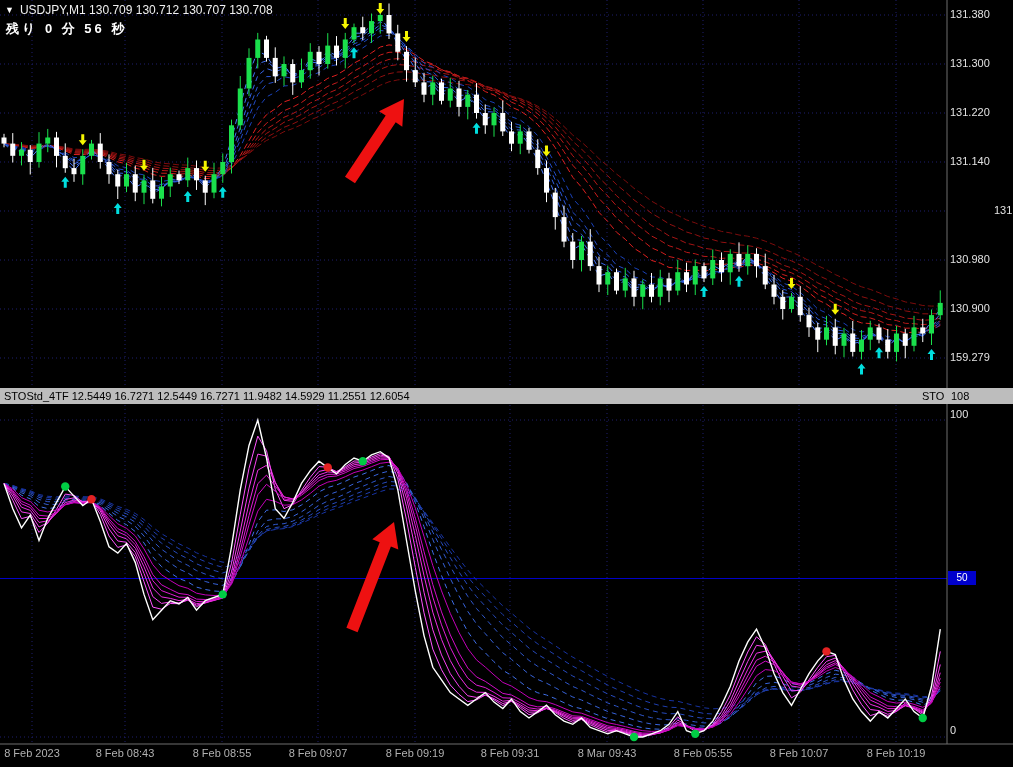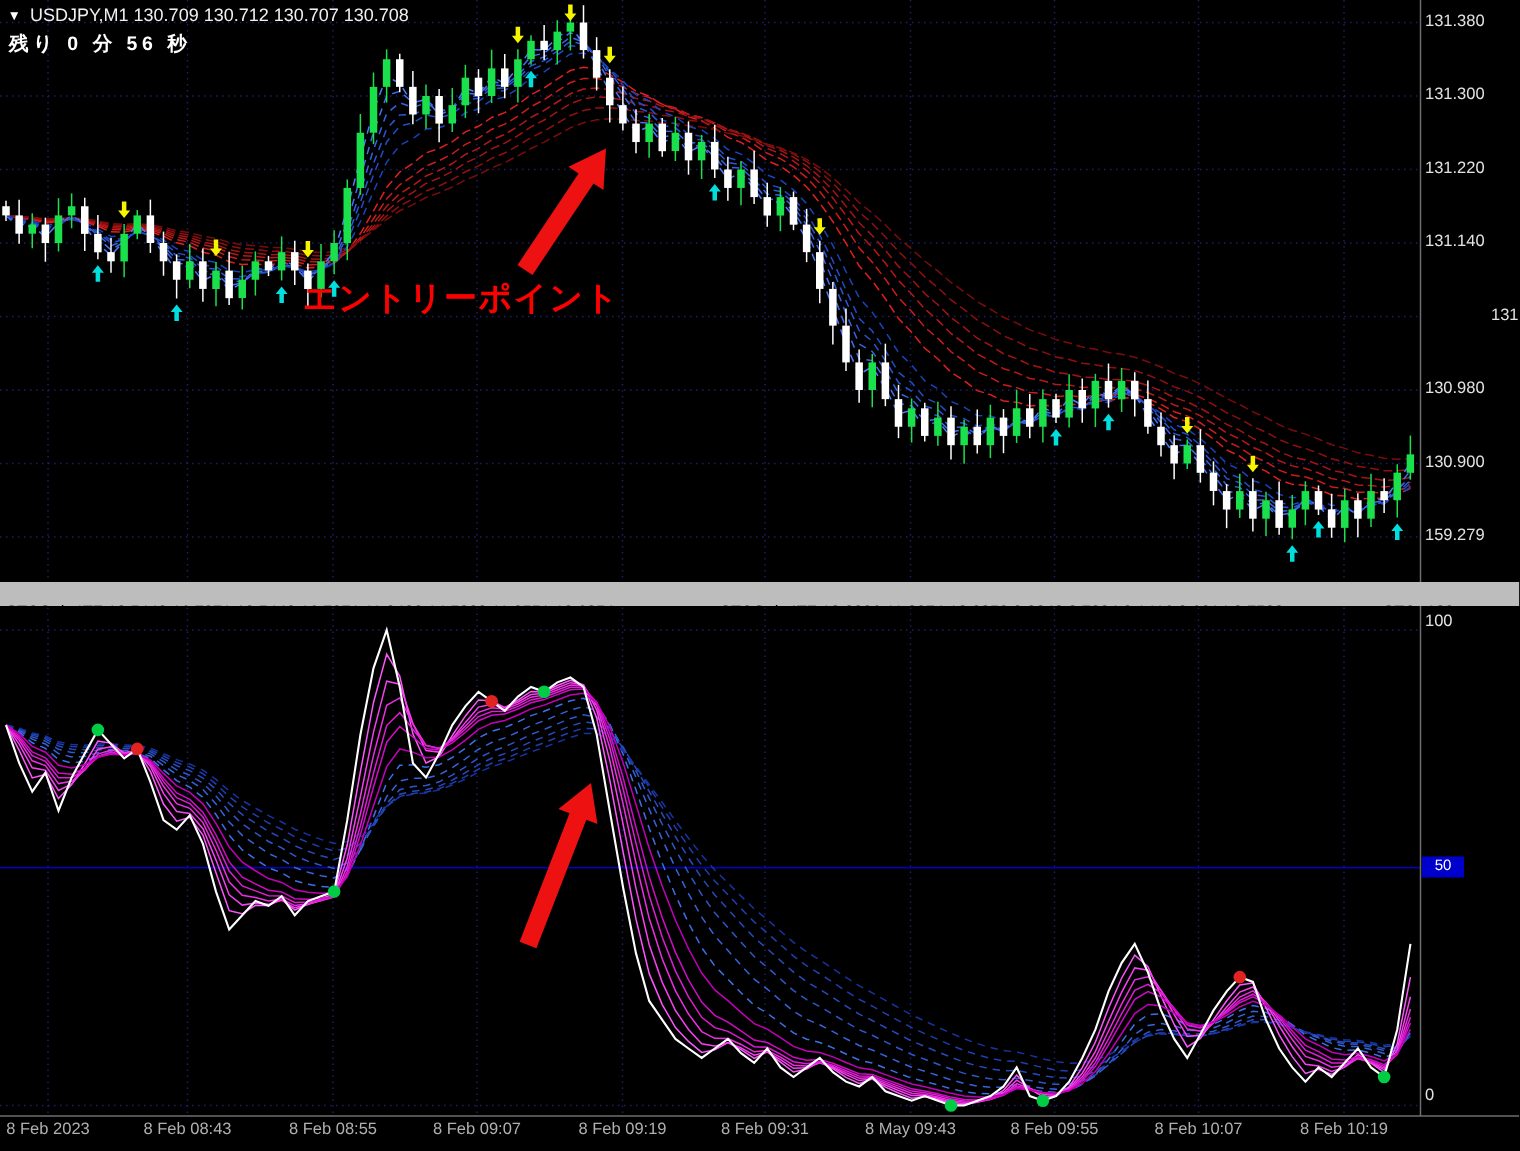--- a/index.html
+++ b/index.html
@@ -9,21 +9,21 @@
   }
   #chart-svg{position:absolute;left:0;top:0;z-index:1;}
   .overlay{position:absolute;z-index:2;}
   .hdr{left:5px;top:3px;display:flex;align-items:center;gap:6px;color:#f0f0f0;font-size:12px;white-space:nowrap;}
   .hdr .marker{font-size:9px;color:#ffffff;}
   .timer{left:6px;top:20px;color:#ffffff;font-size:13px;font-weight:bold;letter-spacing:3px;white-space:nowrap;}
   .strip{
     left:0;top:388px;width:1013px;height:16px;background:#bdbdbd;color:#000;
     font-size:11px;line-height:16px;white-space:nowrap;
   }
-  .strip span{position:absolute;top:0;margin-top:12px;}
+  .strip span{position:absolute;top:0;}
   .strip .t1{left:4px;}
   .strip .t2{left:480px;}
   .strip .t3{left:922px;}
   .strip .t4{left:951px;}
   #price-scale{left:950px;top:0;width:62px;height:292px;}
   .plabel{position:absolute;left:0;color:#e2e2e2;font-size:11px;white-space:nowrap;}
   #time-axis{left:0;top:747px;width:926px;height:18px;}
   .tlabel{position:absolute;top:0;color:#b0b0b0;font-size:11px;transform:translateX(-50%);white-space:nowrap;}
   .sto-lab{color:#e2e2e2;font-size:11px;}
   .sto-100{left:950px;top:408px;}
@@ -356,25 +356,23 @@
       <line x1="0" y1="744" x2="1013" y2="744" stroke="#6e6e6e"></line>
     </svg>
 
   <div class="overlay hdr">
     <span class="marker">▼</span>
     <span>USDJPY,M1  130.709 130.712 130.707 130.708</span>
   </div>
 
   <div class="overlay timer">残り 0 分 56 秒</div>
 
-  <div class="overlay entry-label">エントリーポイント</div>
 
   <div class="overlay strip">
     <span class="t1">STOStd_4TF 12.5449 16.7271 12.5449 16.7271 11.9482 14.5929 11.2551 12.6054</span>
-    <span class="t2">STOStd_4TF 10.8286 11.0274 10.2058 9.8940 9.7084 9.1416 9.6214 8.7529</span>
     <span class="t3">STO</span>
     <span class="t4">108</span>
   </div>
 
   <div class="overlay" id="price-scale">
       <div class="plabel" style="top: 8px;">131.380</div>
       <div class="plabel" style="top: 57px;">131.300</div>
       <div class="plabel" style="top: 106px;">131.220</div>
       <div class="plabel" style="top: 155px;">131.140</div>
       <div class="plabel" style="top: 204px; margin-left: 44px;">131.060</div>
@@ -387,19 +385,19 @@
   <div class="overlay level-tag">50</div>
   <div class="overlay sto-lab sto-0">0</div>
 
   <div class="overlay" id="time-axis">
       <div class="tlabel" style="left: 32px;">8 Feb 2023</div>
       <div class="tlabel" style="left: 125px;">8 Feb 08:43</div>
       <div class="tlabel" style="left: 222px;">8 Feb 08:55</div>
       <div class="tlabel" style="left: 318px;">8 Feb 09:07</div>
       <div class="tlabel" style="left: 415px;">8 Feb 09:19</div>
       <div class="tlabel" style="left: 510px;">8 Feb 09:31</div>
-      <div class="tlabel" style="left: 607px;">8 May 09:43</div>
-      <div class="tlabel" style="left: 703px;">8 Feb 09:55</div>
+      <div class="tlabel" style="left: 607px;">8 Mar 09:43</div>
+      <div class="tlabel" style="left: 703px;">8 Feb 05:55</div>
       <div class="tlabel" style="left: 799px;">8 Feb 10:07</div>
       <div class="tlabel" style="left: 896px;">8 Feb 10:19</div>
     </div>
 
 </div>
 
 </body></html>

